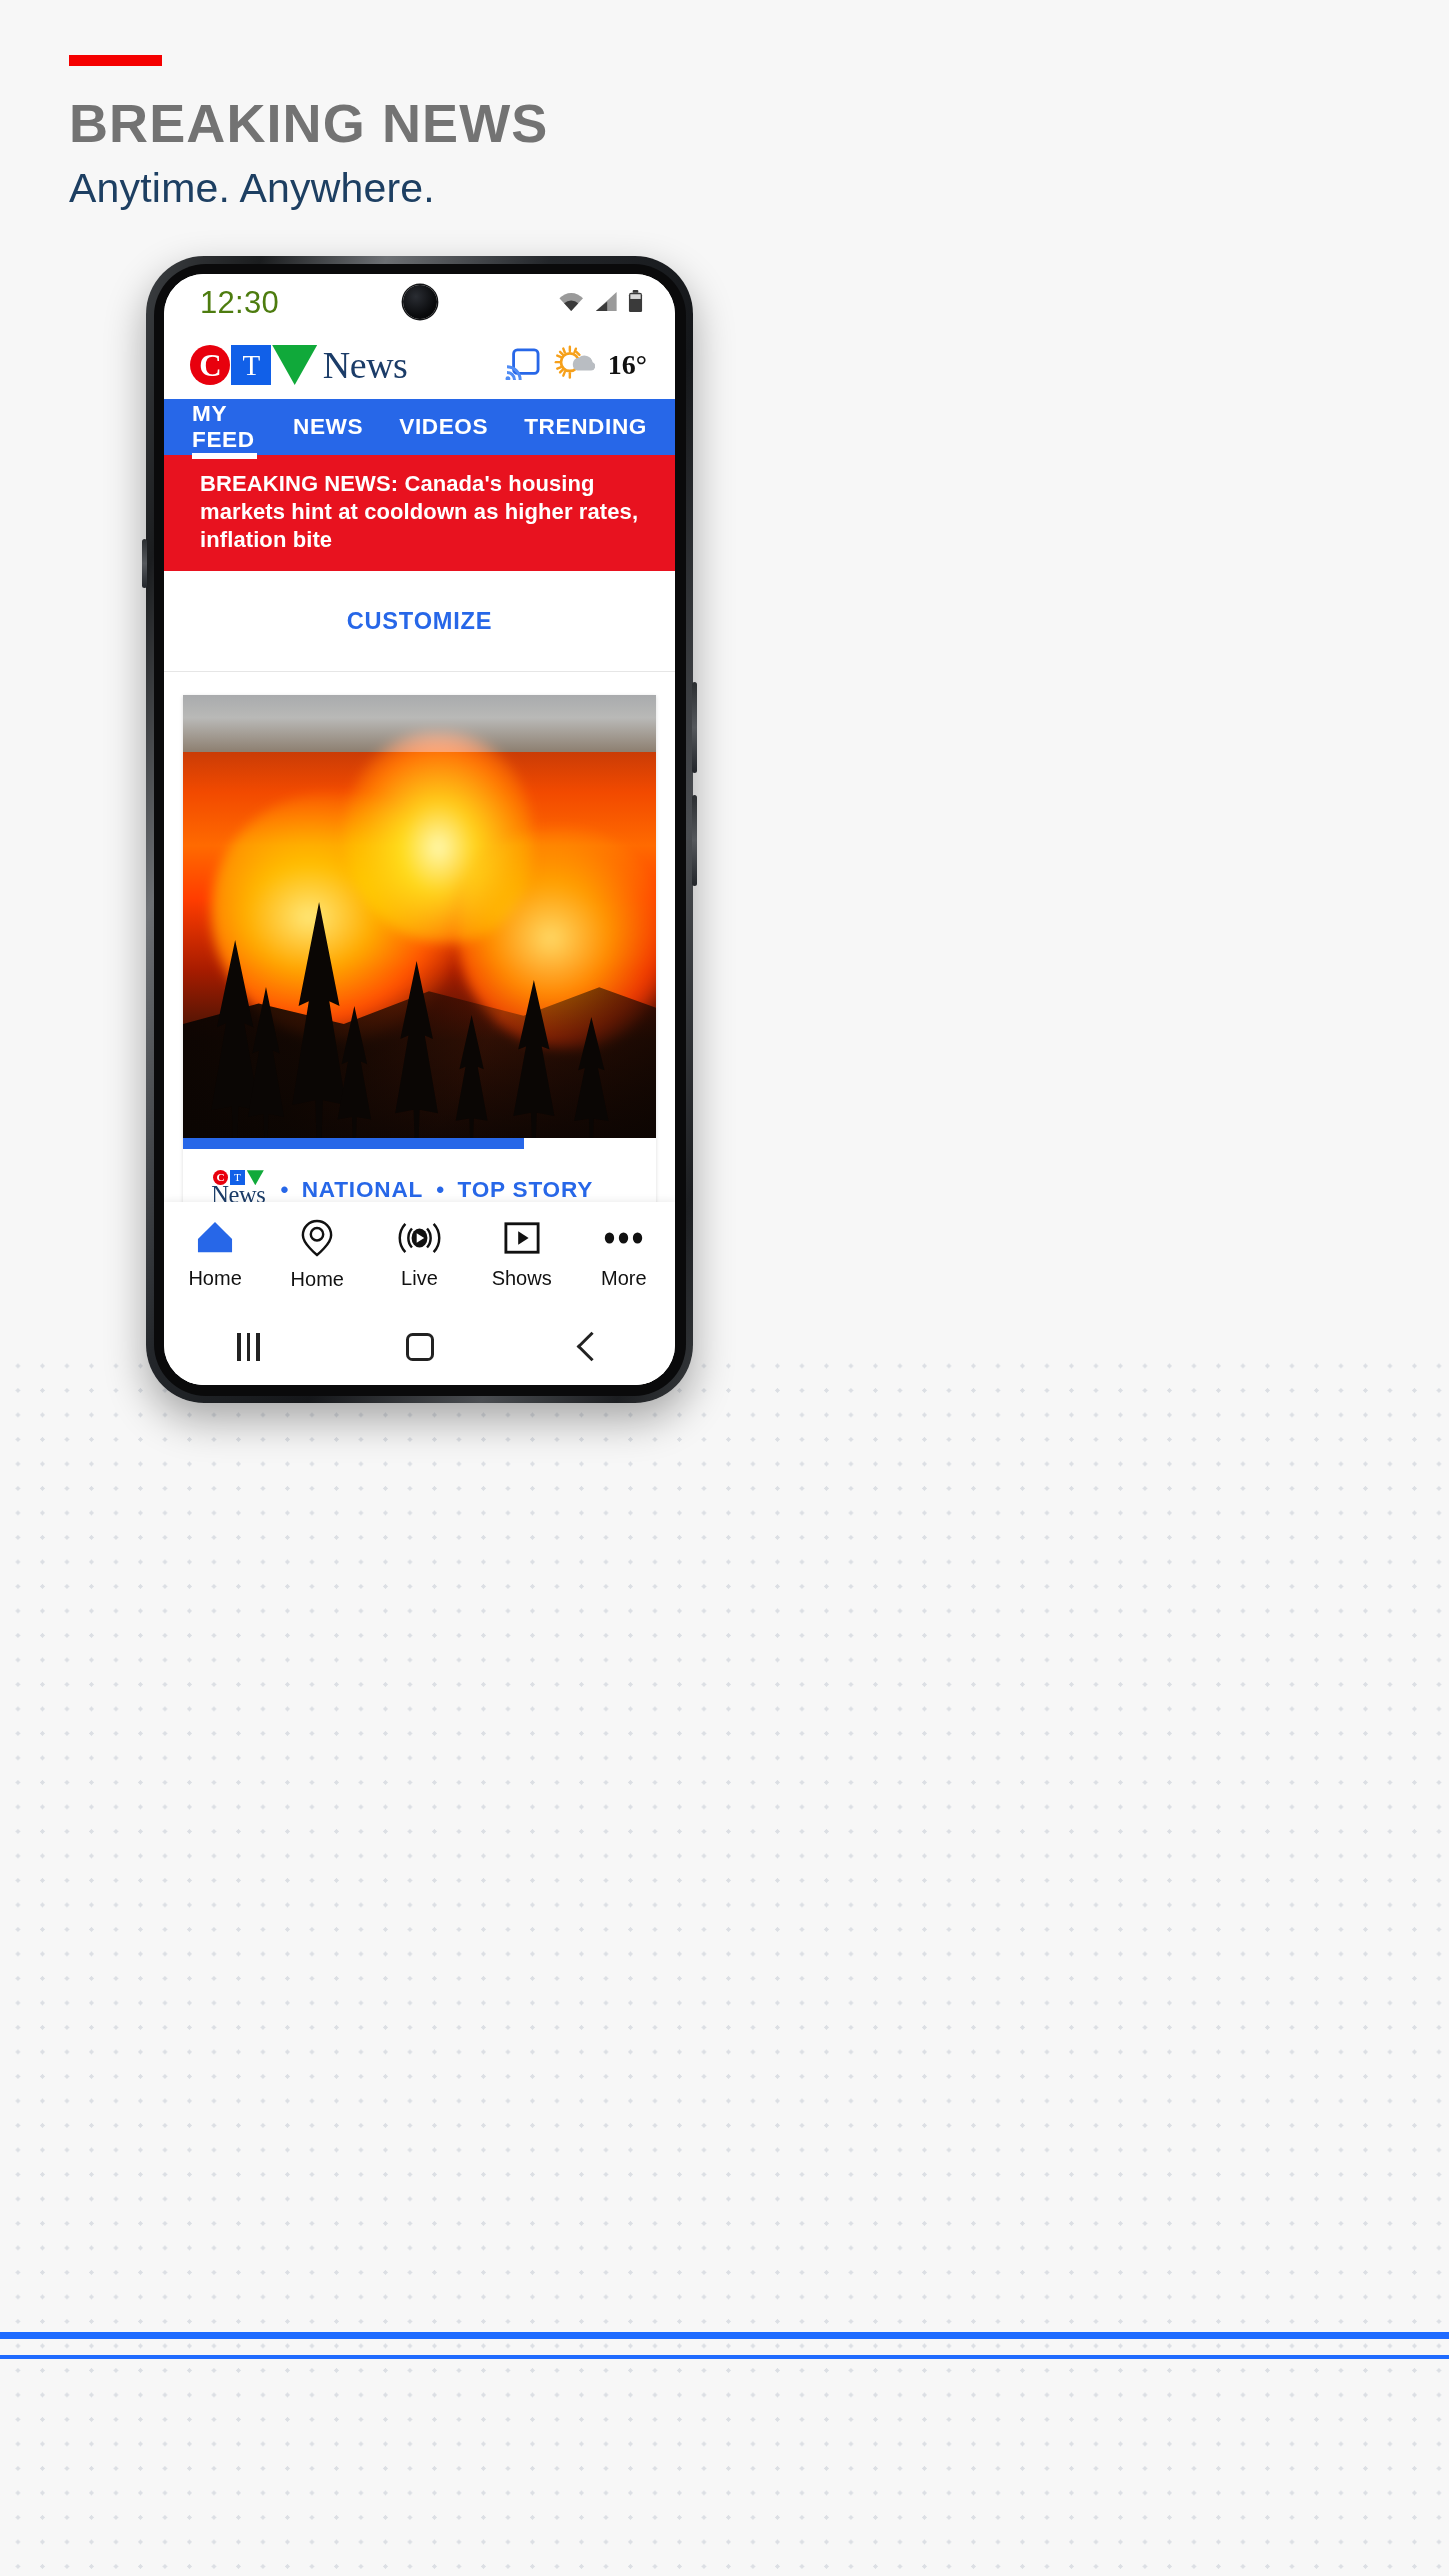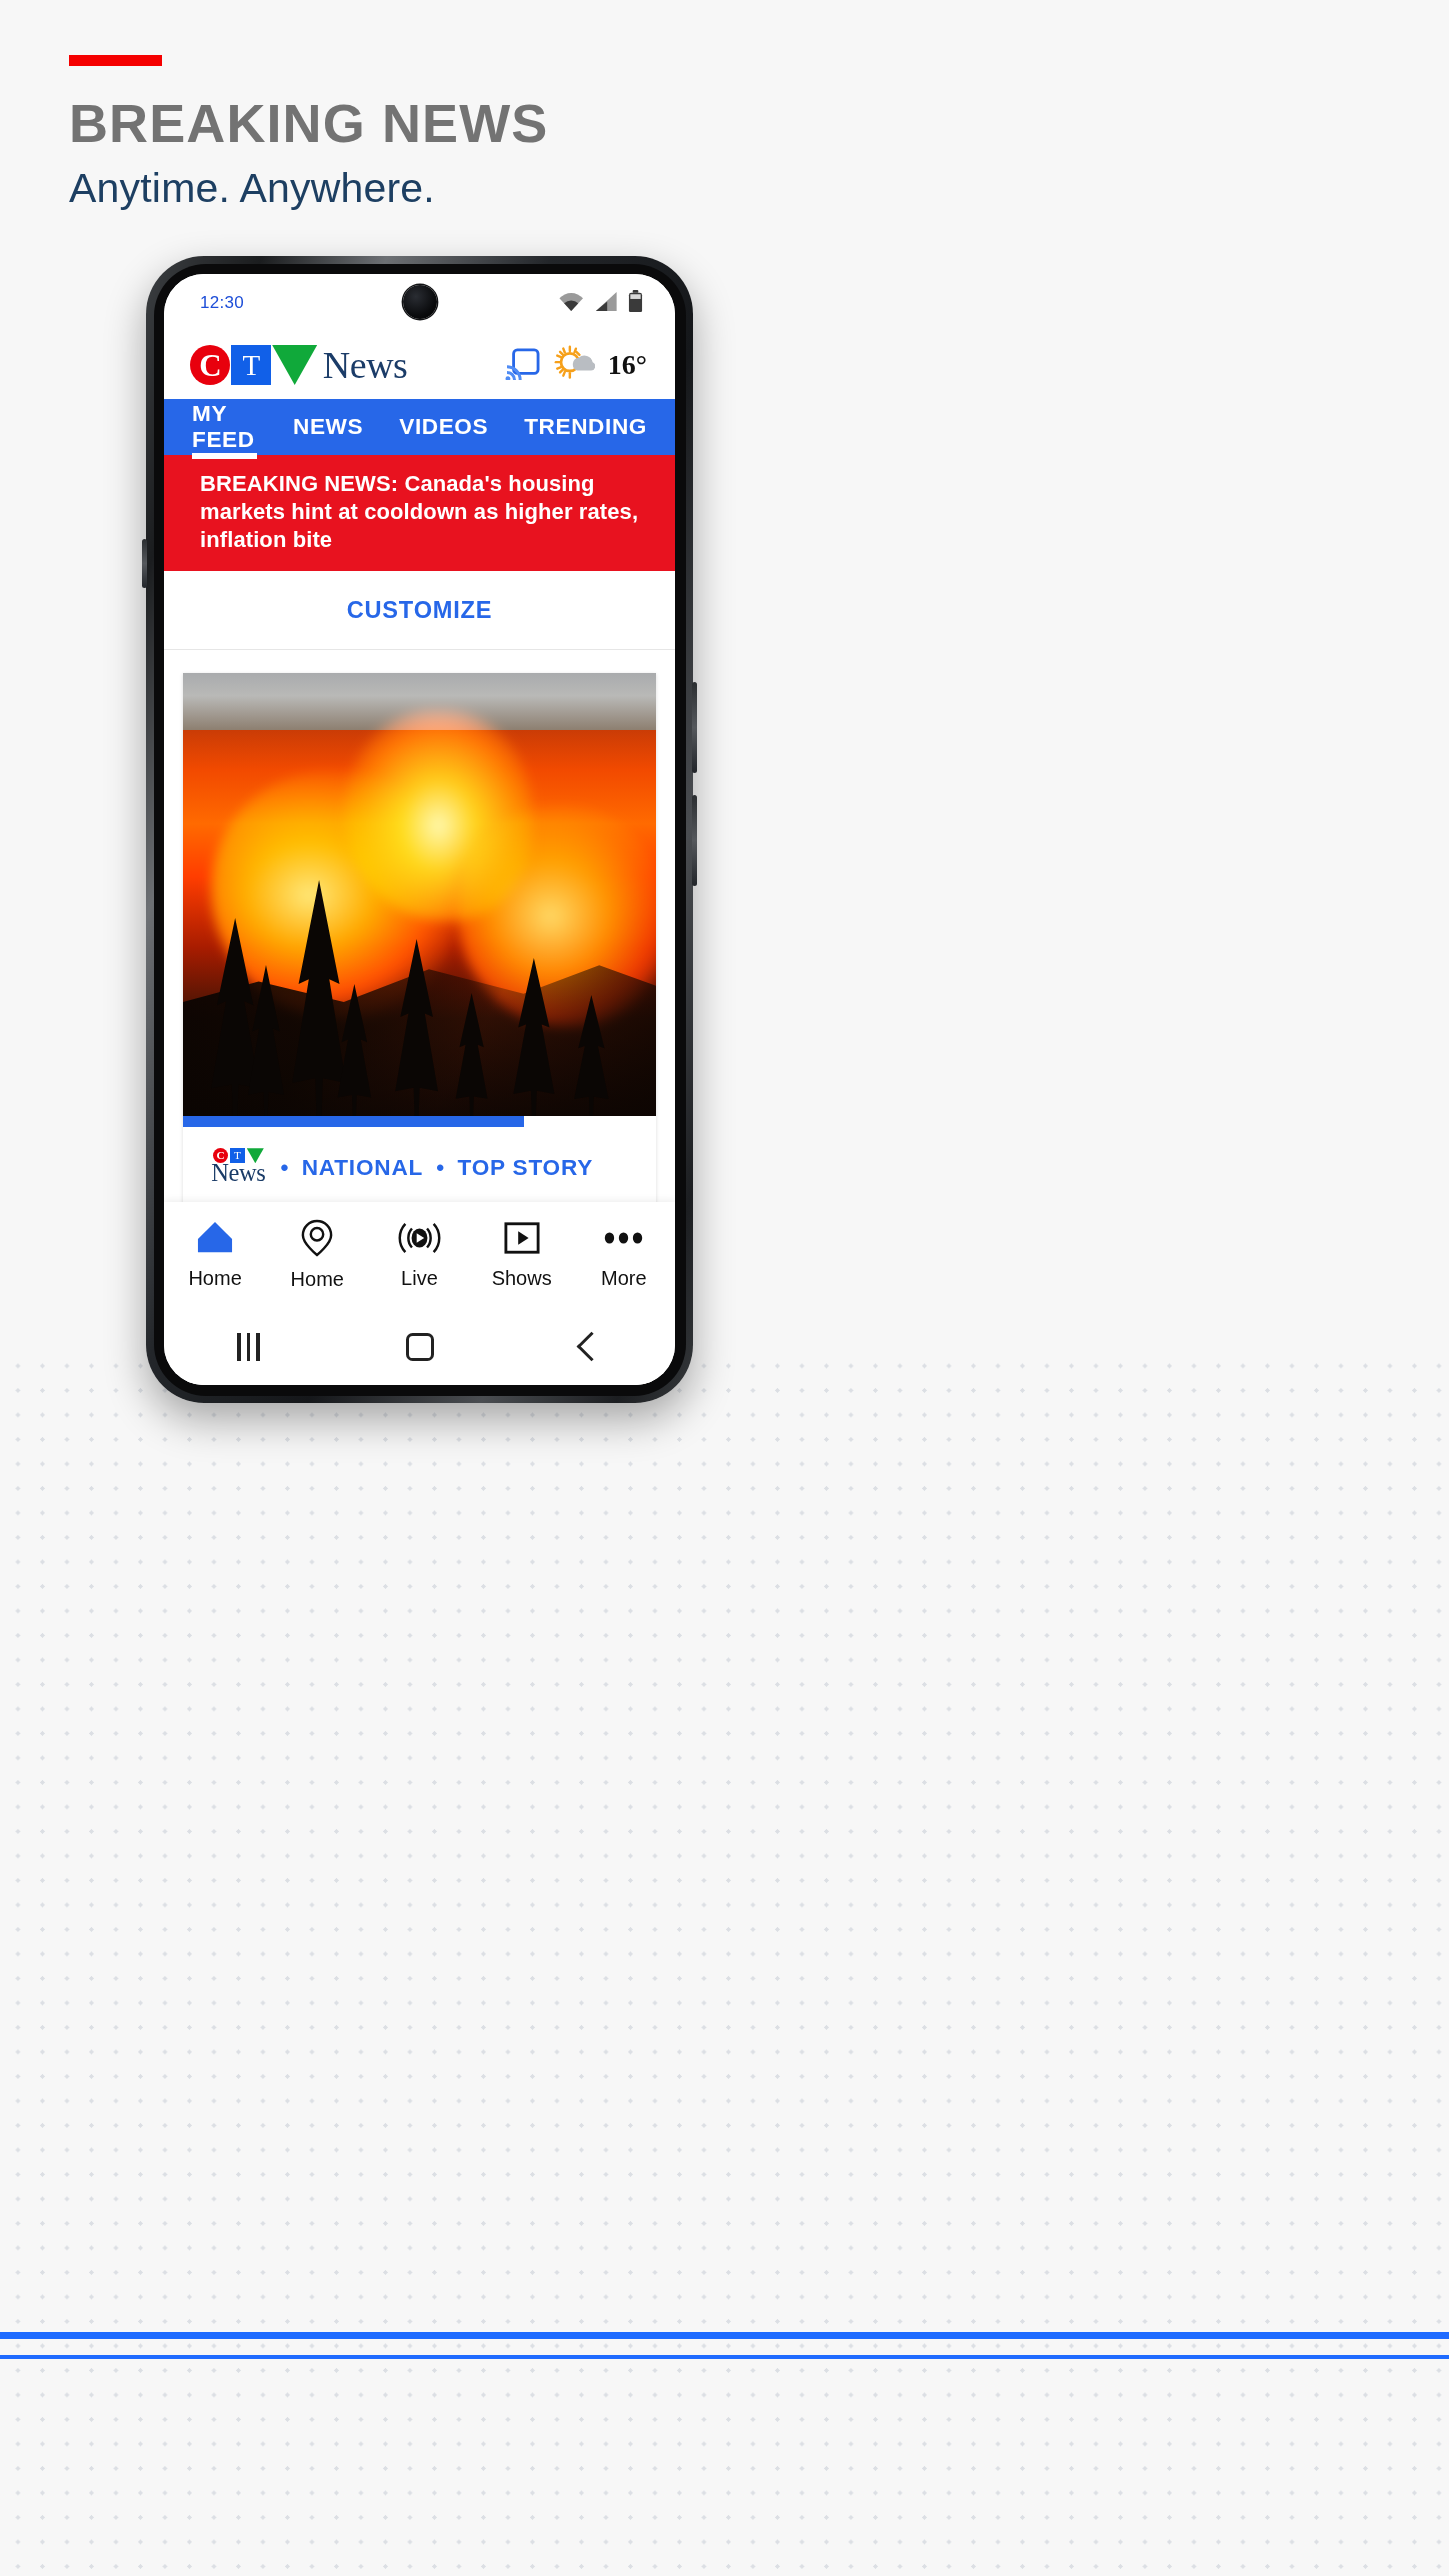--- a/index.html
+++ b/index.html
@@ -71,21 +71,21 @@
   .btn-left{
     position:absolute; left:-3.8px; top:283px; width:4.7px; height:49px; border-radius:2.8px;
     background:linear-gradient(to bottom,#2b2e31,#55585c,#22252a);
   }
 
   
   .statusbar{
     height:57px; display:flex; align-items:center; justify-content:space-between;
     padding:0 32px 0 36px; position:relative; background:#fff;
   }
-  .sb-time{ font-size:17px; color:#1d4ed8; font-weight:400; letter-spacing:0.3px; }
+  .sb-time{ font-size:31px; color:#4d7c0f; font-weight:400; letter-spacing:0.3px; }
   .sb-icons{ display:flex; align-items:center; gap:9.4px; }
   .camera{
     position:absolute; left:50%; transform:translateX(-50%); top:11.3px;
     width:34px; height:34px; border-radius:50%;
     background:radial-gradient(circle at 38% 34%, #2a2d33 0%, #0a0b0d 62%, #000 100%);
     box-shadow:0 0 0 1.4px #121315;
   }
 
   
   .appheader{
@@ -133,21 +133,21 @@
   }
 
   
   .breaking{
     background:#e8121f; color:#fff; padding:15px 28px 17px 36px;
     font-size:22px; font-weight:700; line-height:1.28; letter-spacing:0.1px;
   }
 
   
   .customize{
-    height:79px; display:flex; align-items:center; justify-content:center;
+    height:101px; display:flex; align-items:center; justify-content:center;
     background:#fff; border-bottom:1.9px solid #e6e6e6;
   }
   .customize span{ color:#2767e8; font-size:23.6px; font-weight:700; letter-spacing:0.8px; }
 
   
   .card{ margin:22.6px 19px 0 19px; background:#fff; box-shadow:0 0.9px 3.8px rgba(0,0,0,.14); }
   .hero{
     height:443px; position:relative; overflow:hidden;
     background:linear-gradient(180deg,#8a8d8f 0%,#9a9c9d 6%,#c23907 11%,#f24a00 22%,#ff6a00 34%,#ff3d00 46%,#a81c00 62%,#3d1305 78%,#120704 100%);
   }

